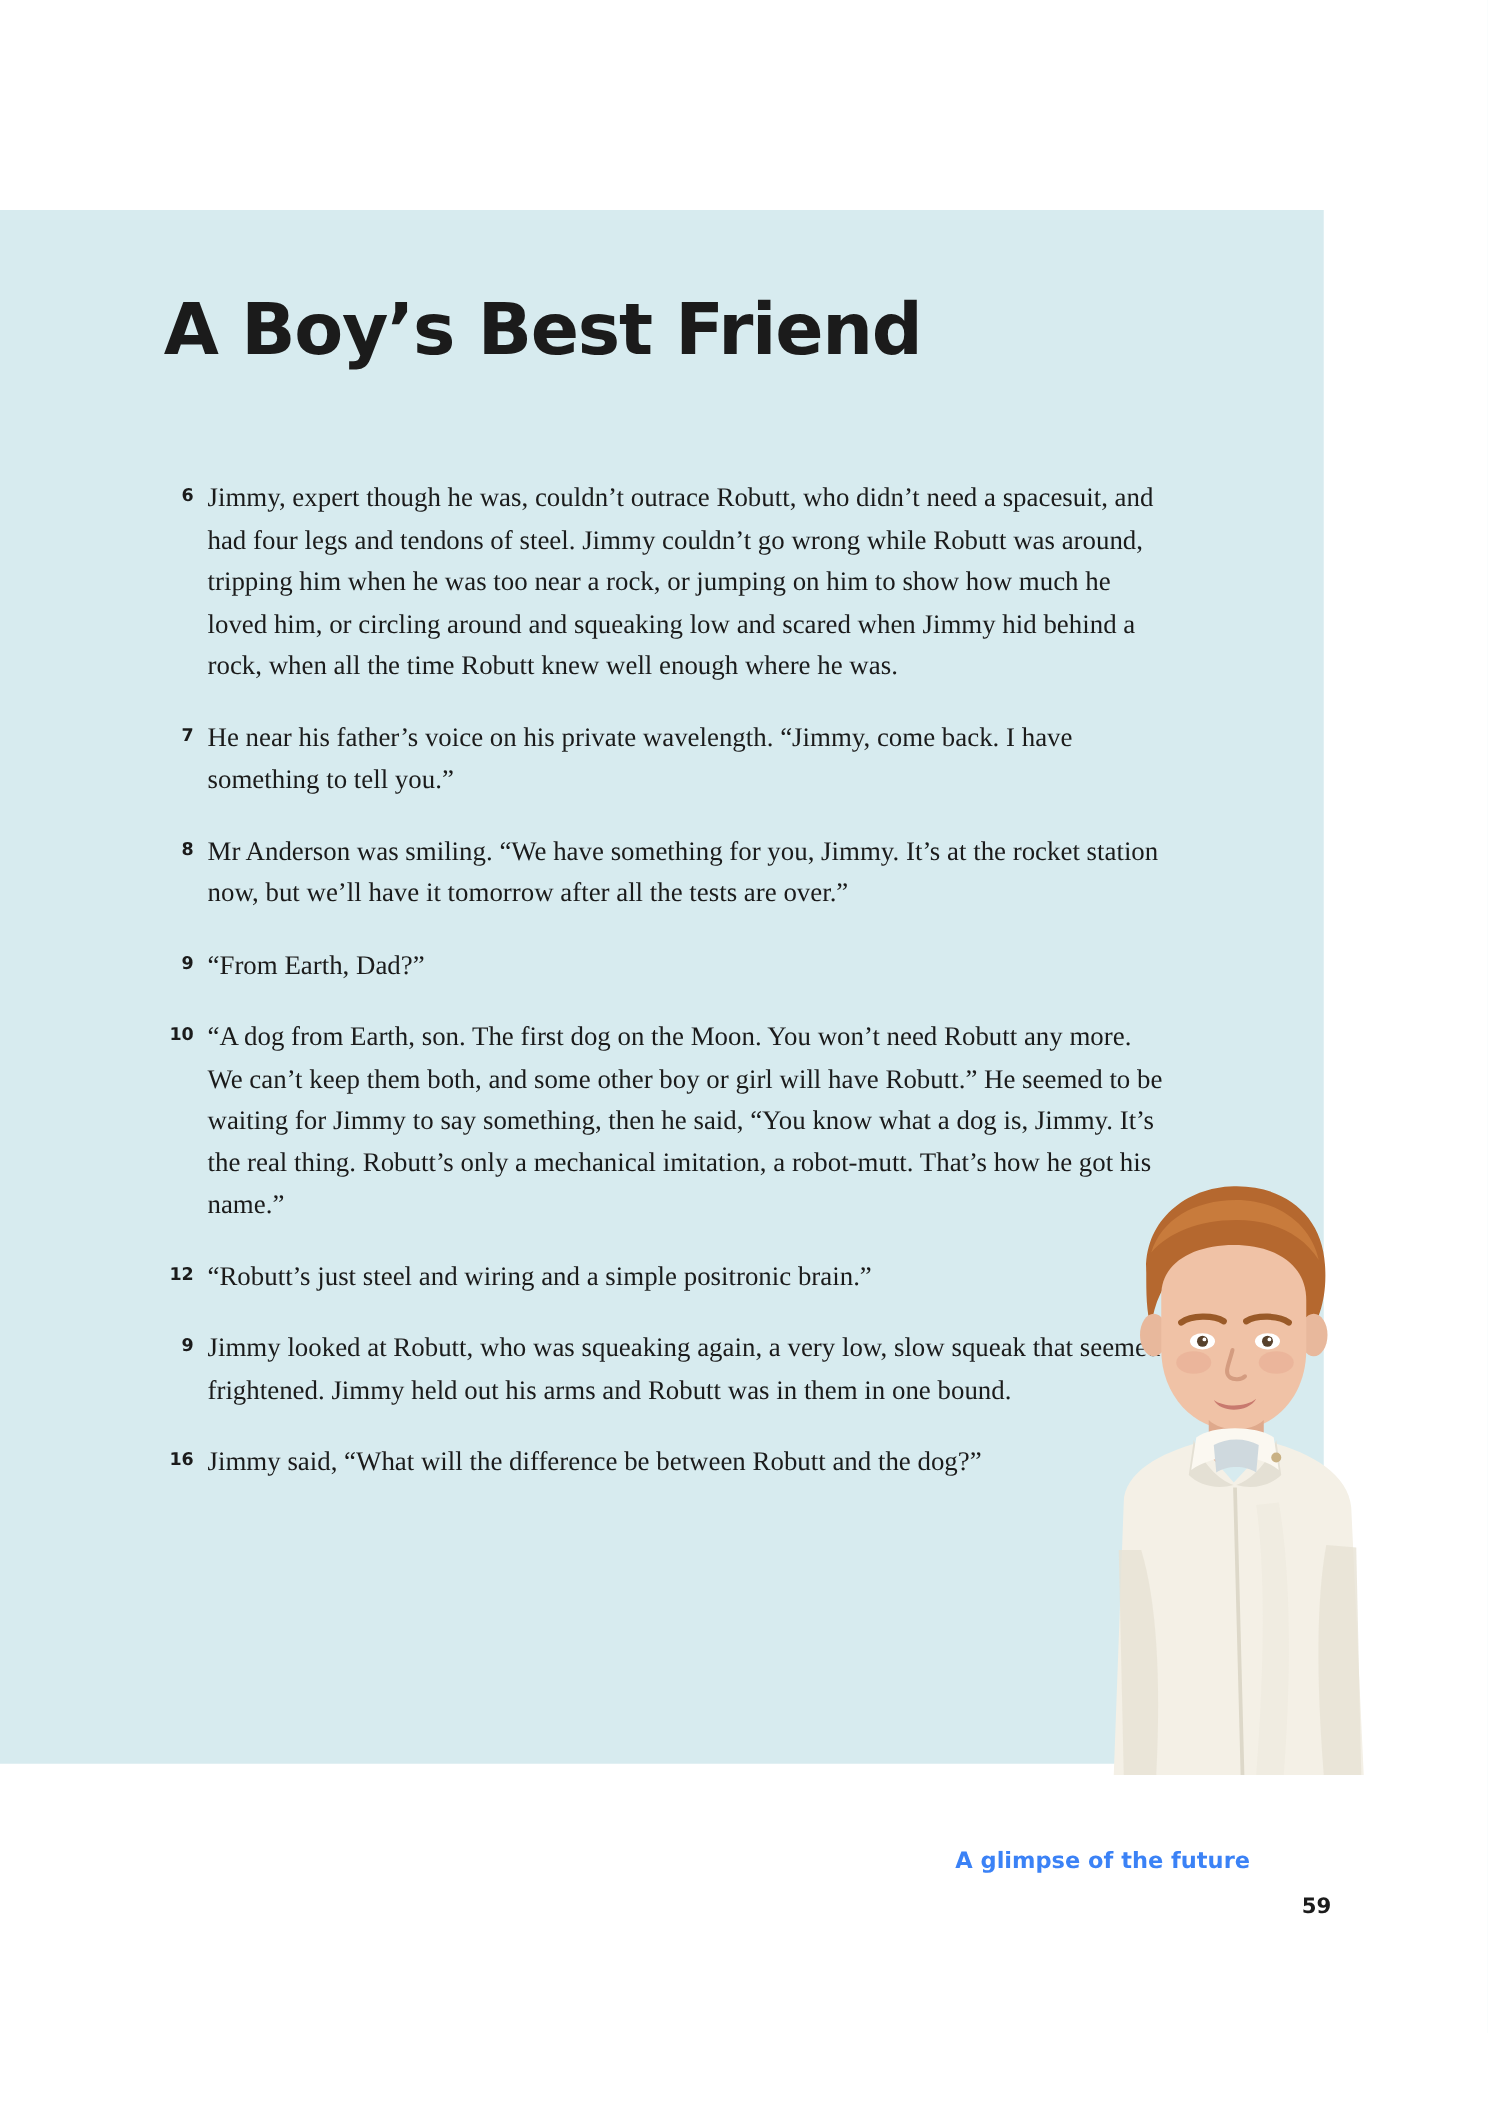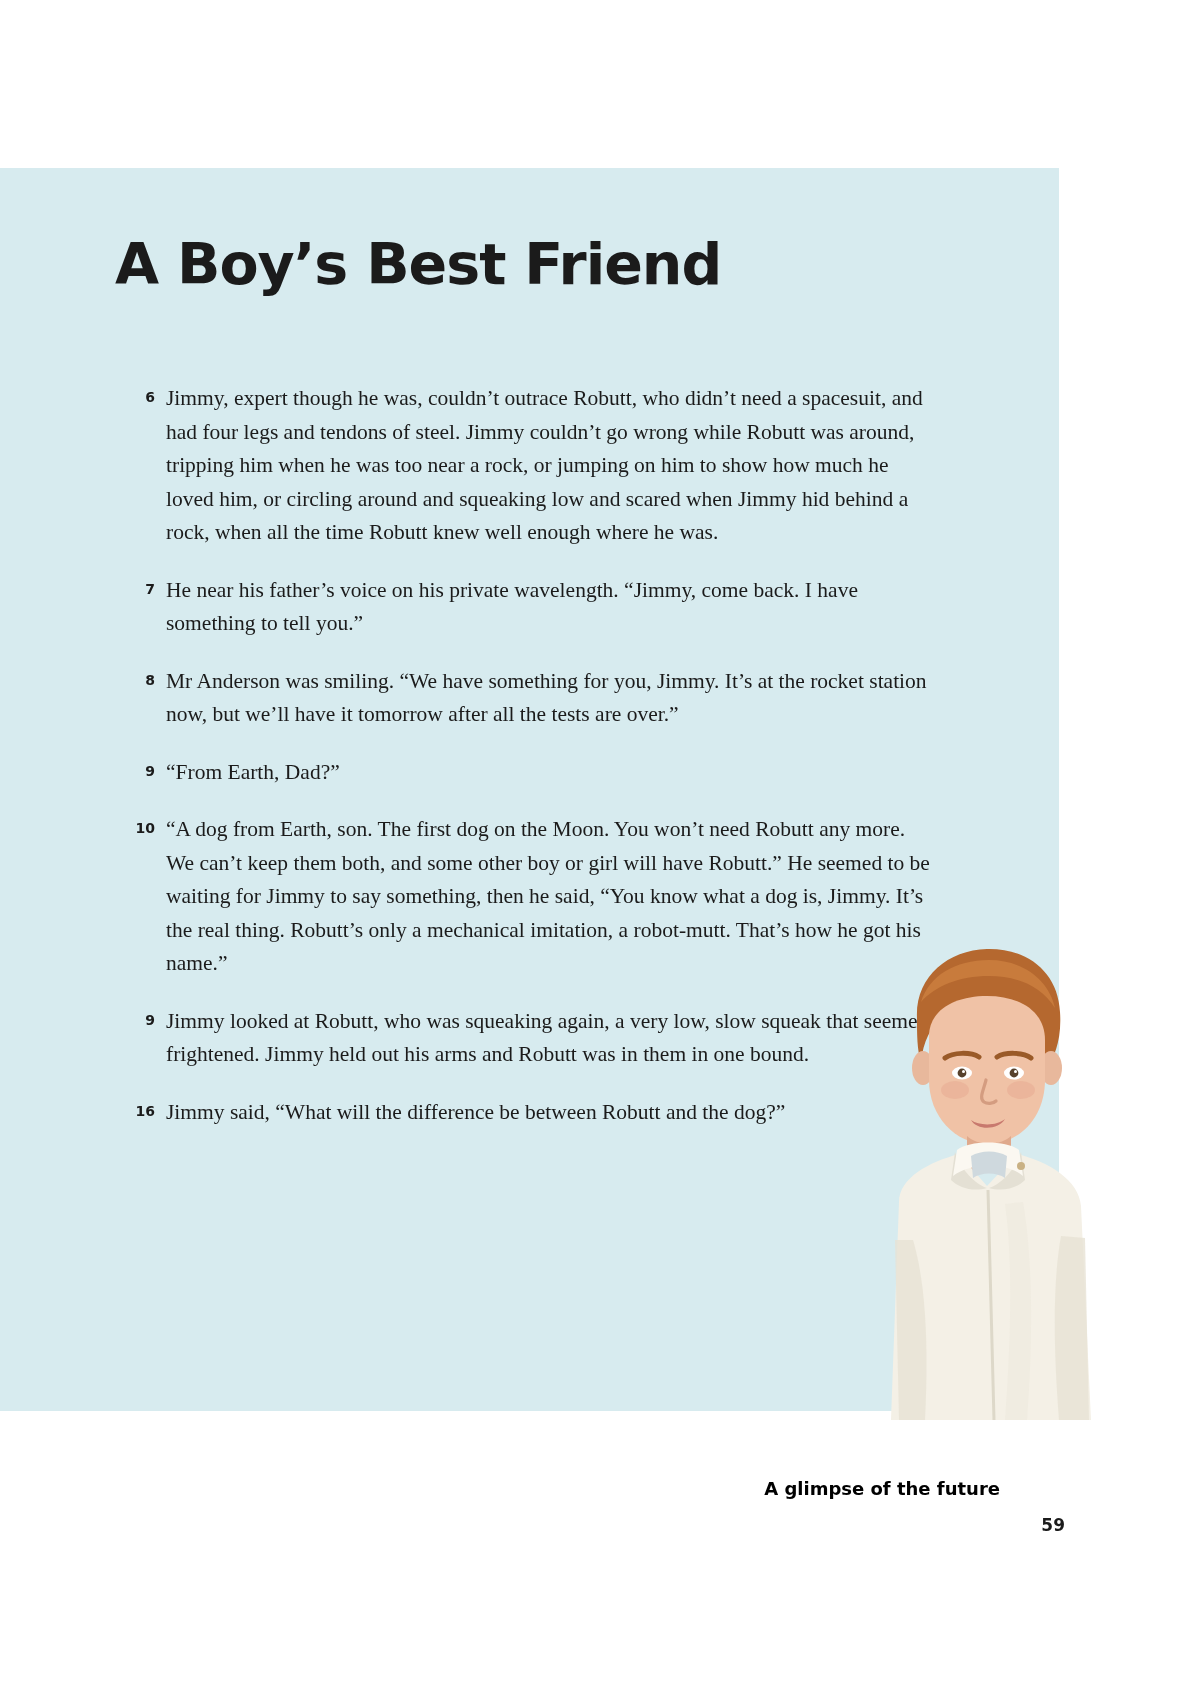--- a/index.html
+++ b/index.html
@@ -31,21 +31,21 @@
     top: 168px;
     width: 1059px;
     height: 1243px;
     background: #d7ebef;
   }
 
   
 
   .title {
     position: absolute;
-    left: 115px;
+    left: 131px;
     top: 192px;
     width: 860px;
     font-family: "DejaVu Sans", sans-serif;
     font-weight: bold;
     font-size: 57px;
     line-height: 68px;
     letter-spacing: -1px;
     color: #1b1b1b;
   }
 
@@ -102,21 +102,21 @@
     width: 1190px;
     height: 40px;
   }
   .footer-text {
     position: absolute;
     right: 190px;
     top: 0;
     font-family: "DejaVu Sans", sans-serif;
     font-weight: bold;
     font-size: 18px;
-    color: #000000;
+    color: #3b82f6;
     white-space: nowrap;
   }
   .footer-page {
     position: absolute;
     right: 125px;
     top: -3px;
     font-family: "DejaVu Sans", sans-serif;
     font-weight: bold;
     font-size: 17px;
     color: #1b1b1b;
@@ -153,20 +153,24 @@
       <span class="num">9</span>
       <span class="txt">“From Earth, Dad?”</span>
     </div>
 
     <div class="para">
       <span class="num">10</span>
       <span class="txt">“A dog from Earth, son. The first dog on the Moon. You won’t need Robutt any more. We can’t keep them both, and some other boy or girl will have Robutt.” He seemed to be waiting for Jimmy to say something, then he said, “You know what a dog is, Jimmy. It’s the real thing. Robutt’s only a mechanical imitation, a robot-mutt. That’s how he got his name.”</span>
     </div>
 
 
+    <div class="para">
+      <span class="num">12</span>
+      <span class="txt">“Robutt’s just steel and wiring and a simple positronic brain.”</span>
+    </div>
 
 
 
     <div class="para">
       <span class="num">9</span>
       <span class="txt">Jimmy looked at Robutt, who was squeaking again, a very low, slow squeak that seemed frightened. Jimmy held out his arms and Robutt was in them in one bound.</span>
     </div>
 
     <div class="para">
       <span class="num">16</span>

